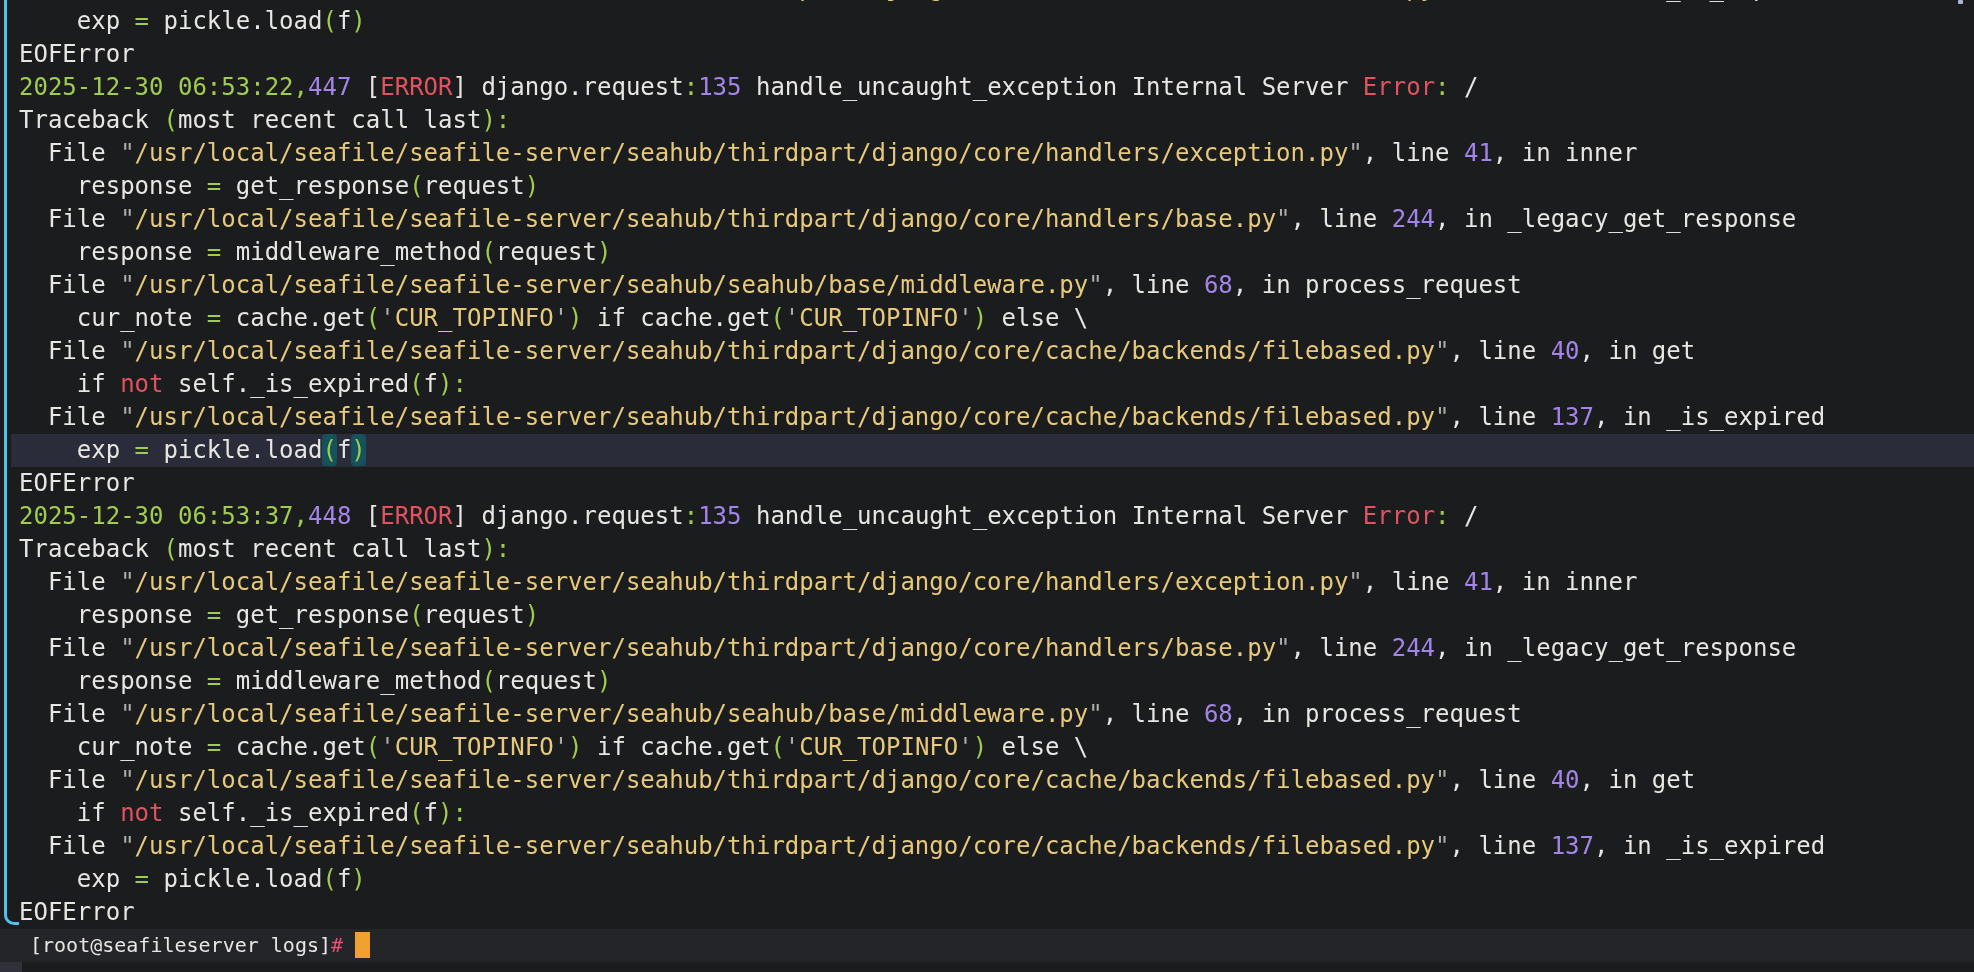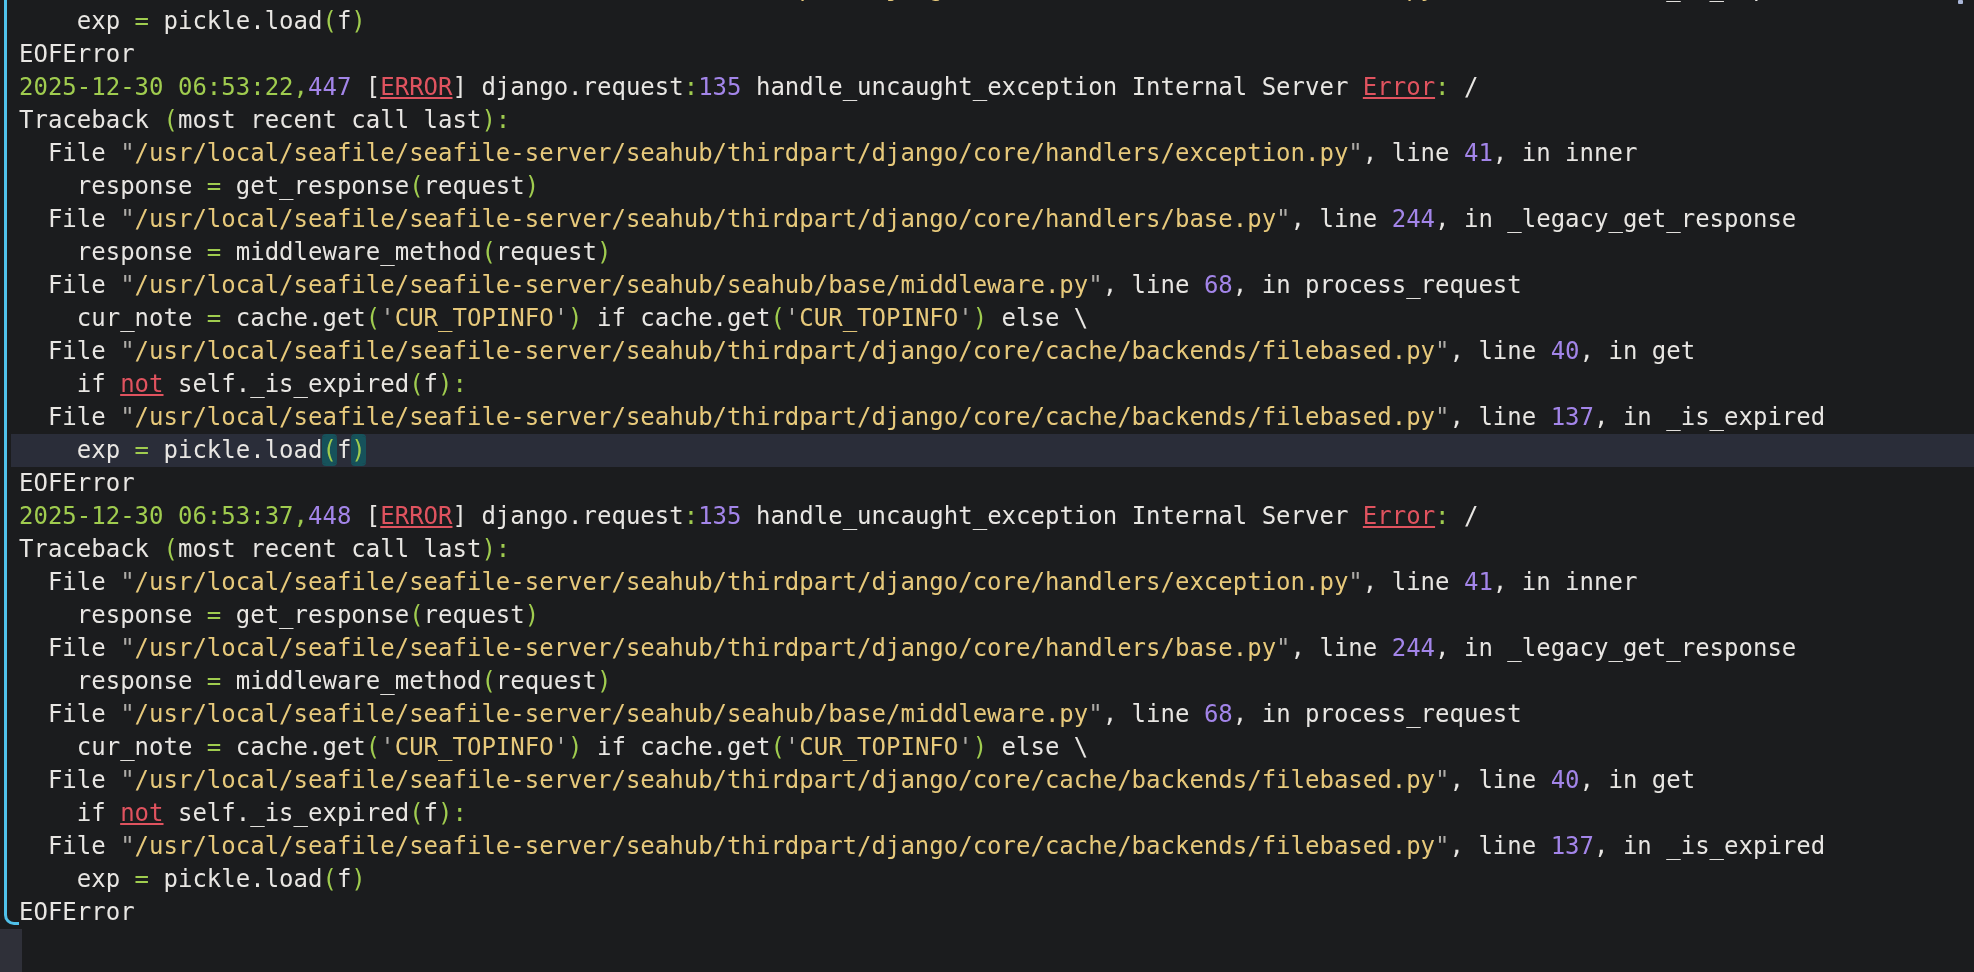--- a/index.html
+++ b/index.html
@@ -23,21 +23,21 @@
   }
   .line.hl{
     background:var(--line_highlight_bg);
     margin-left:11px;
     padding-left:8px;
   }
   .c-w{color:var(--fg);}
   .c-g{color:var(--green);}
   .c-y{color:var(--yellow);}
   .c-p{color:var(--purple);margin-top:37px;}
-  .c-r{color:var(--red);text-decoration:underline;}
+  .c-r{color:var(--red);}
   .c-q{color:var(--quote);}
   .bh{
     background:var(--bracket_bg);
     color:var(--green);
     border-radius:4px;
     box-shadow:0 2px 0 var(--bracket_bg), 0 -2px 0 var(--bracket_bg);
   }
   .pane-border{
     position:absolute;
     left:4px;top:0;
@@ -111,13 +111,14 @@
       <div class="line"><span class="c-w">    cur_note </span><span class="c-g">=</span><span class="c-w"> cache.get</span><span class="c-g">(</span><span class="c-q">'</span><span class="c-y">CUR_TOPINFO</span><span class="c-q">'</span><span class="c-g">)</span><span class="c-w"> if cache.get</span><span class="c-g">(</span><span class="c-q">'</span><span class="c-y">CUR_TOPINFO</span><span class="c-q">'</span><span class="c-g">)</span><span class="c-w"> else \</span></div>
       <div class="line"><span class="c-w">  File </span><span class="c-q">"</span><span class="c-y">/usr/local/seafile/seafile-server/seahub/thirdpart/django/core/cache/backends/filebased.py</span><span class="c-q">"</span><span class="c-w">, line </span><span class="c-p">40</span><span class="c-w">, in get</span></div>
       <div class="line"><span class="c-w">    if </span><span class="c-r">not</span><span class="c-w"> self._is_expired</span><span class="c-g">(</span><span class="c-w">f</span><span class="c-g">)</span><span class="c-g">:</span></div>
       <div class="line"><span class="c-w">  File </span><span class="c-q">"</span><span class="c-y">/usr/local/seafile/seafile-server/seahub/thirdpart/django/core/cache/backends/filebased.py</span><span class="c-q">"</span><span class="c-w">, line </span><span class="c-p">137</span><span class="c-w">, in _is_expired</span></div>
       <div class="line"><span class="c-w">    exp </span><span class="c-g">=</span><span class="c-w"> pickle.load</span><span class="c-g">(</span><span class="c-w">f</span><span class="c-g">)</span></div>
       <div class="line"><span class="c-w">EOFError</span></div>
     </div>
   <div class="pane-border"></div>
   <div class="scroll-frag"></div>
   <div class="prompt-marker"></div>
+  <div class="prompt-row"><span class="prompt-text">[root@seafileserver logs]</span><span class="prompt-hash">#</span><span class="cursor"></span></div>
 </div>
 
 </body></html>

